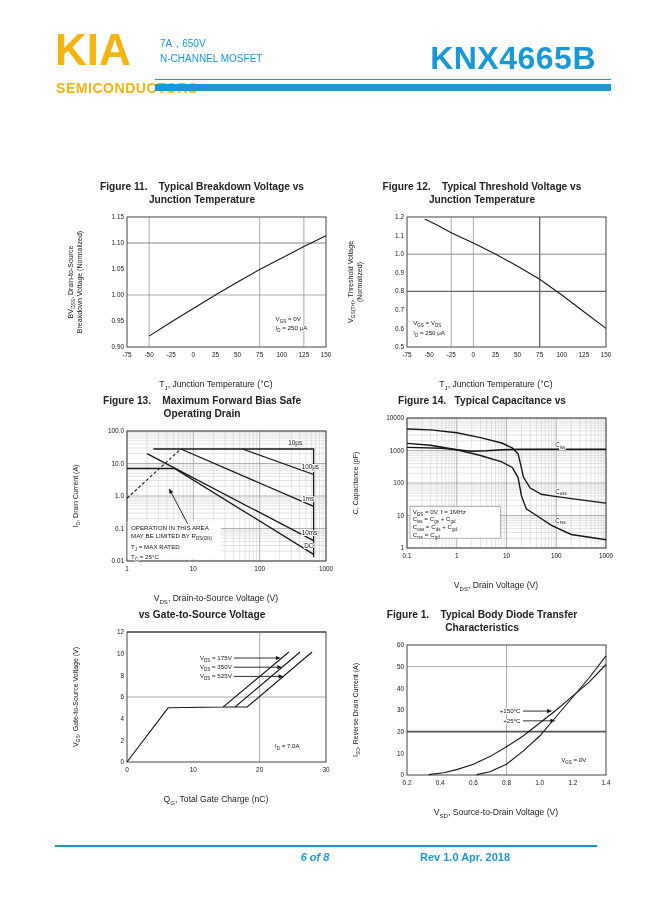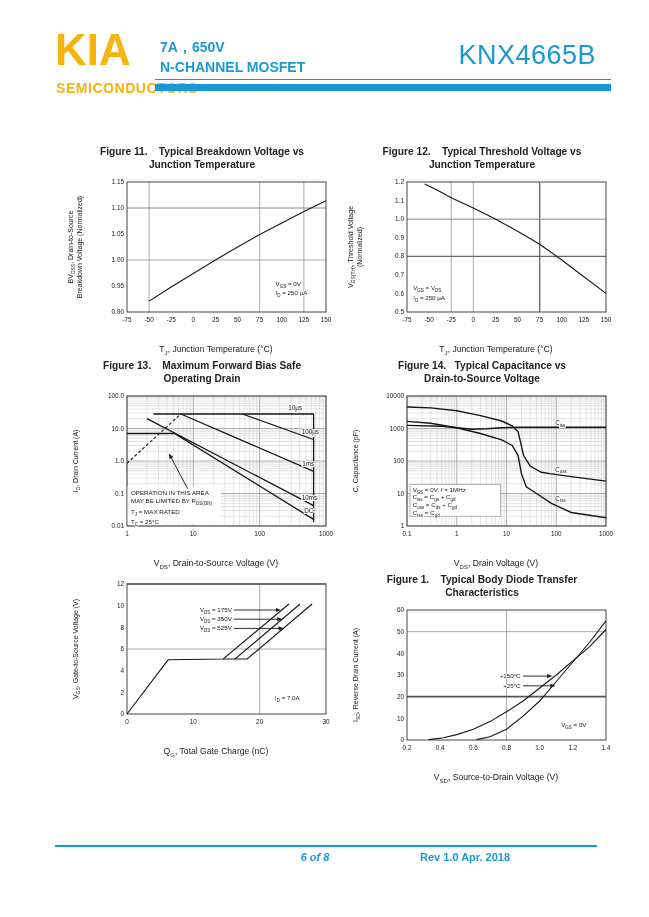--- a/index.html
+++ b/index.html
@@ -2,29 +2,29 @@
 <html><head>
 <meta charset="utf-8">
 <style>
   html,body{margin:0;padding:0;background:#e8e8e8;}
   .page{position:relative;width:649px;height:917px;background:#ffffff;margin:0 auto;
         font-family:"Liberation Sans", sans-serif;color:#222;overflow:hidden;
         box-shadow:0 0 4px rgba(0,0,0,.25);}
   
   .logo{position:absolute;left:55px;top:28px;font-size:44px;font-weight:bold;line-height:1;}
   .logo-sub{position:absolute;left:56px;top:80px;font-size:14px;font-weight:bold;letter-spacing:.55px;}
-  .subtitle{position:absolute;left:160px;top:37px;font-size:14px;font-weight:bold;line-height:1.45;}
-  .part-number{position:absolute;right:53px;top:40px;font-size:27px;font-weight:normal;letter-spacing:.5px;}
+  .subtitle{position:absolute;left:160px;top:37px;font-size:10px;font-weight:normal;line-height:1.45;}
+  .part-number{position:absolute;right:53px;top:40px;font-size:32px;font-weight:bold;letter-spacing:.5px;}
   .rule-thin{position:absolute;left:155px;right:38px;top:79px;height:1px;}
   .rule-thick{position:absolute;left:155px;right:38px;top:84px;height:7px;}
   
   .figs{position:absolute;left:62px;top:146px;width:560px;
         display:grid;grid-template-columns:280px 280px;grid-auto-rows:214px;}
   .fig{width:280px;}
-  .fig-title{font-size:10.2px;font-weight:bold;text-align:center;line-height:1.25;margin-bottom:3px;}
+  .fig-title{font-size:10.2px;font-weight:bold;text-align:center;line-height:1.25;margin-bottom:3px;margin-top:35px;}
   .fig-title div{white-space:pre;}
   .chart{width:276px;height:164px;margin:0 auto;}
   .fig-xlabel{font-size:8.6px;text-align:center;margin-top:5px;padding-left:28px;}
   .fig-xlabel sub{font-size:70%;}
   svg text{fill:#161616;font-family:"Liberation Sans",sans-serif;}
   
   .footer-line{position:absolute;left:55px;right:52px;top:845px;height:1.5px;}
   .footer-page{position:absolute;left:265px;top:851px;width:100px;text-align:center;
                font-size:11px;font-weight:bold;font-style:italic;}
   .footer-rev{position:absolute;left:420px;top:851px;width:140px;text-align:left;
@@ -219,21 +219,20 @@
             <text x="67.02629007678958" y="114.18859020920453" text-anchor="start" font-size="6.2" paint-order="stroke" stroke="#fff" stroke-width="1.6"><tspan>MAY BE LIMITED BY R</tspan><tspan dy="1.8" font-size="4.5">DS(ON)</tspan><tspan dy="-1.8"></tspan></text>
             <text x="67.02629007678958" y="125.24450909705374" text-anchor="start" font-size="6.2" paint-order="stroke" stroke="#fff" stroke-width="1.6"><tspan>T</tspan><tspan dy="1.8" font-size="4.5">J</tspan><tspan dy="-1.8"> = MAX RATED</tspan></text>
             <text x="67.02629007678958" y="134.7641525239123" text-anchor="start" font-size="6.2" paint-order="stroke" stroke="#fff" stroke-width="1.6"><tspan>T</tspan><tspan dy="1.8" font-size="4.5">C</tspan><tspan dy="-1.8"> = 25°C</tspan></text>
             <text transform="translate(14,72) rotate(-90)" text-anchor="middle" font-size="7"><tspan>I</tspan><tspan dy="1.8" font-size="5.0">D</tspan><tspan dy="-1.8">, Drain Current (A)</tspan></text>
           </svg></div>
       <div class="fig-xlabel">V<sub>DS</sub>, Drain-to-Source Voltage (V)</div>
     </div>
     <div class="fig">
       <div class="fig-title">
         <div>Figure 14.   Typical Capacitance vs</div>
-        <div>Drain-to-Source Voltage</div>
       </div>
       <div class="chart"><svg viewBox="0 0 276 164" width="276" height="164">
             <line x1="63" y1="7" x2="63" y2="137" stroke="#8f8f8f" stroke-width="0.7"></line>
             <line x1="77.97624228428307" y1="7" x2="77.97624228428307" y2="137" stroke="#c3c3c3" stroke-width="0.45"></line>
             <line x1="86.73678242230321" y1="7" x2="86.73678242230321" y2="137" stroke="#c3c3c3" stroke-width="0.45"></line>
             <line x1="92.95248456856612" y1="7" x2="92.95248456856612" y2="137" stroke="#c3c3c3" stroke-width="0.45"></line>
             <line x1="97.77375771571693" y1="7" x2="97.77375771571693" y2="137" stroke="#c3c3c3" stroke-width="0.45"></line>
             <line x1="101.71302470658628" y1="7" x2="101.71302470658628" y2="137" stroke="#c3c3c3" stroke-width="0.45"></line>
             <line x1="105.04362749070928" y1="7" x2="105.04362749070928" y2="137" stroke="#c3c3c3" stroke-width="0.45"></line>
             <line x1="107.9287268528492" y1="7" x2="107.9287268528492" y2="137" stroke="#c3c3c3" stroke-width="0.45"></line>
@@ -324,20 +323,21 @@
             <text x="68.66868177726514" y="102.79684105002781" text-anchor="start" font-size="6.2" paint-order="stroke" stroke="#fff" stroke-width="1.6"><tspan>V</tspan><tspan dy="1.8" font-size="4.5">GS</tspan><tspan dy="-1.8"> = 0V, f = 1MHz</tspan></text>
             <text x="68.66868177726514" y="110.37355825087428" text-anchor="start" font-size="6.2" paint-order="stroke" stroke="#fff" stroke-width="1.6"><tspan>C</tspan><tspan dy="1.8" font-size="4.5">iss</tspan><tspan dy="-1.8"> = C</tspan><tspan dy="1.8" font-size="4.5">gs</tspan><tspan dy="-1.8"> + C</tspan><tspan dy="1.8" font-size="4.5">gd</tspan><tspan dy="-1.8"></tspan></text>
             <text x="68.66868177726514" y="118.0877880141989" text-anchor="start" font-size="6.2" paint-order="stroke" stroke="#fff" stroke-width="1.6"><tspan>C</tspan><tspan dy="1.8" font-size="4.5">oss</tspan><tspan dy="-1.8"> = C</tspan><tspan dy="1.8" font-size="4.5">ds</tspan><tspan dy="-1.8"> + C</tspan><tspan dy="1.8" font-size="4.5">gd</tspan><tspan dy="-1.8"></tspan></text>
             <text x="68.66868177726514" y="125.78744413589646" text-anchor="start" font-size="6.2" paint-order="stroke" stroke="#fff" stroke-width="1.6"><tspan>C</tspan><tspan dy="1.8" font-size="4.5">rss</tspan><tspan dy="-1.8"> = C</tspan><tspan dy="1.8" font-size="4.5">gd</tspan><tspan dy="-1.8"></tspan></text>
             <text transform="translate(14,72) rotate(-90)" text-anchor="middle" font-size="7"><tspan>C, Capacitance (pF)</tspan></text>
           </svg></div>
       <div class="fig-xlabel">V<sub>DS</sub>, Drain Voltage (V)</div>
     </div>
     <div class="fig">
       <div class="fig-title">
+        <div>vs Gate-to-Source Voltage</div>
       </div>
       <div class="chart"><svg viewBox="0 0 276 164" width="276" height="164">
             <line x1="195.66666666666666" y1="7" x2="195.66666666666666" y2="137" stroke="#888" stroke-width="0.7"></line>
             <line x1="63" y1="72" x2="262" y2="72" stroke="#888" stroke-width="0.7"></line>
             <line x1="63" y1="7" x2="262" y2="7" stroke="#999" stroke-width="2.2"></line>
             <rect x="63" y="7" width="199" height="130" fill="none" stroke="#444" stroke-width="1"></rect>
             <text x="63" y="146.5" text-anchor="middle" font-size="6.4">0</text>
             <text x="129.33333333333331" y="146.5" text-anchor="middle" font-size="6.4">10</text>
             <text x="195.66666666666666" y="146.5" text-anchor="middle" font-size="6.4">20</text>
             <text x="262" y="146.5" text-anchor="middle" font-size="6.4">30</text>

